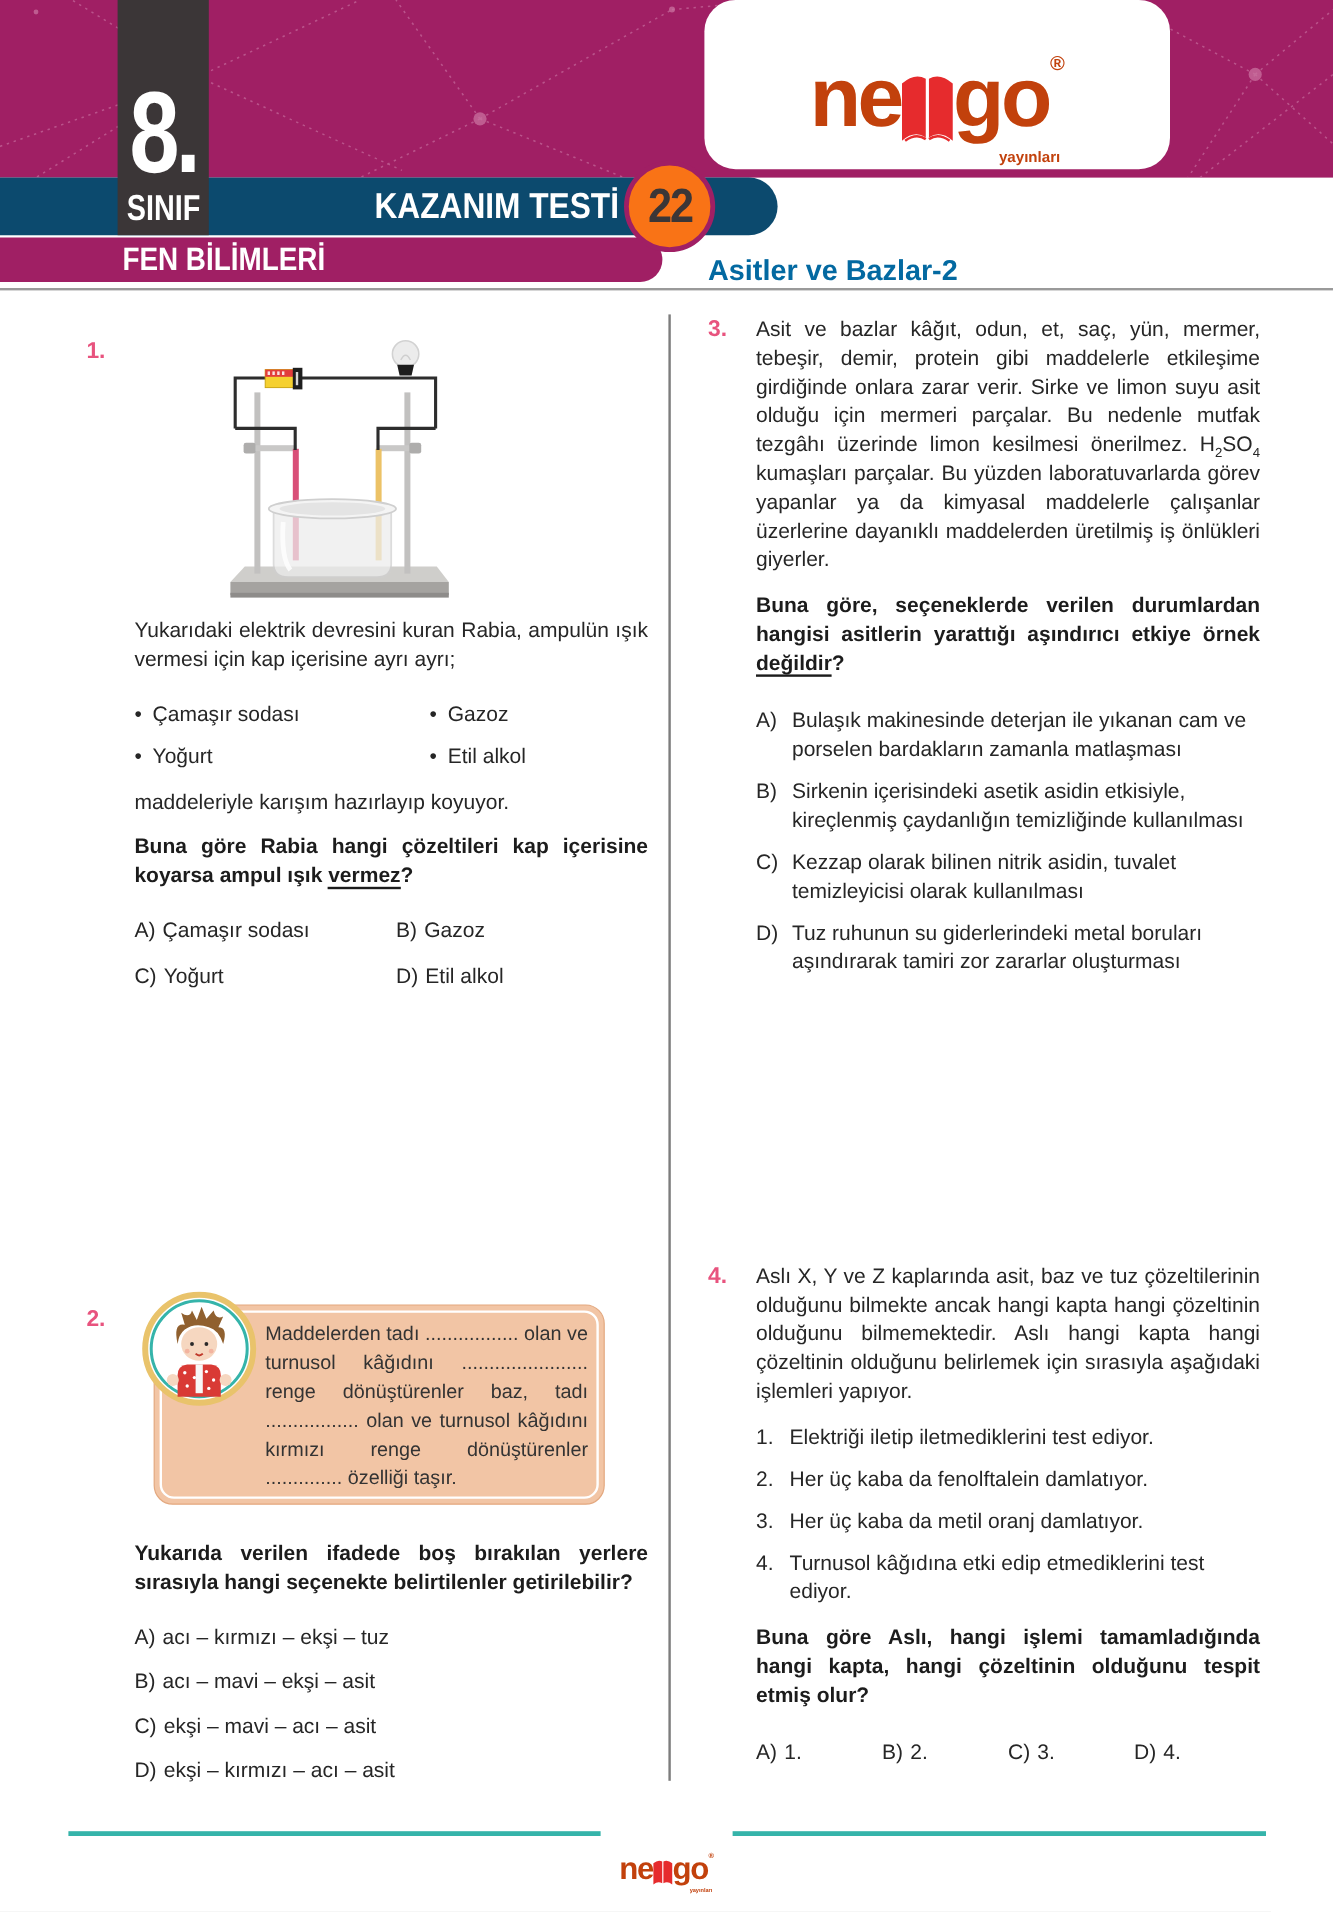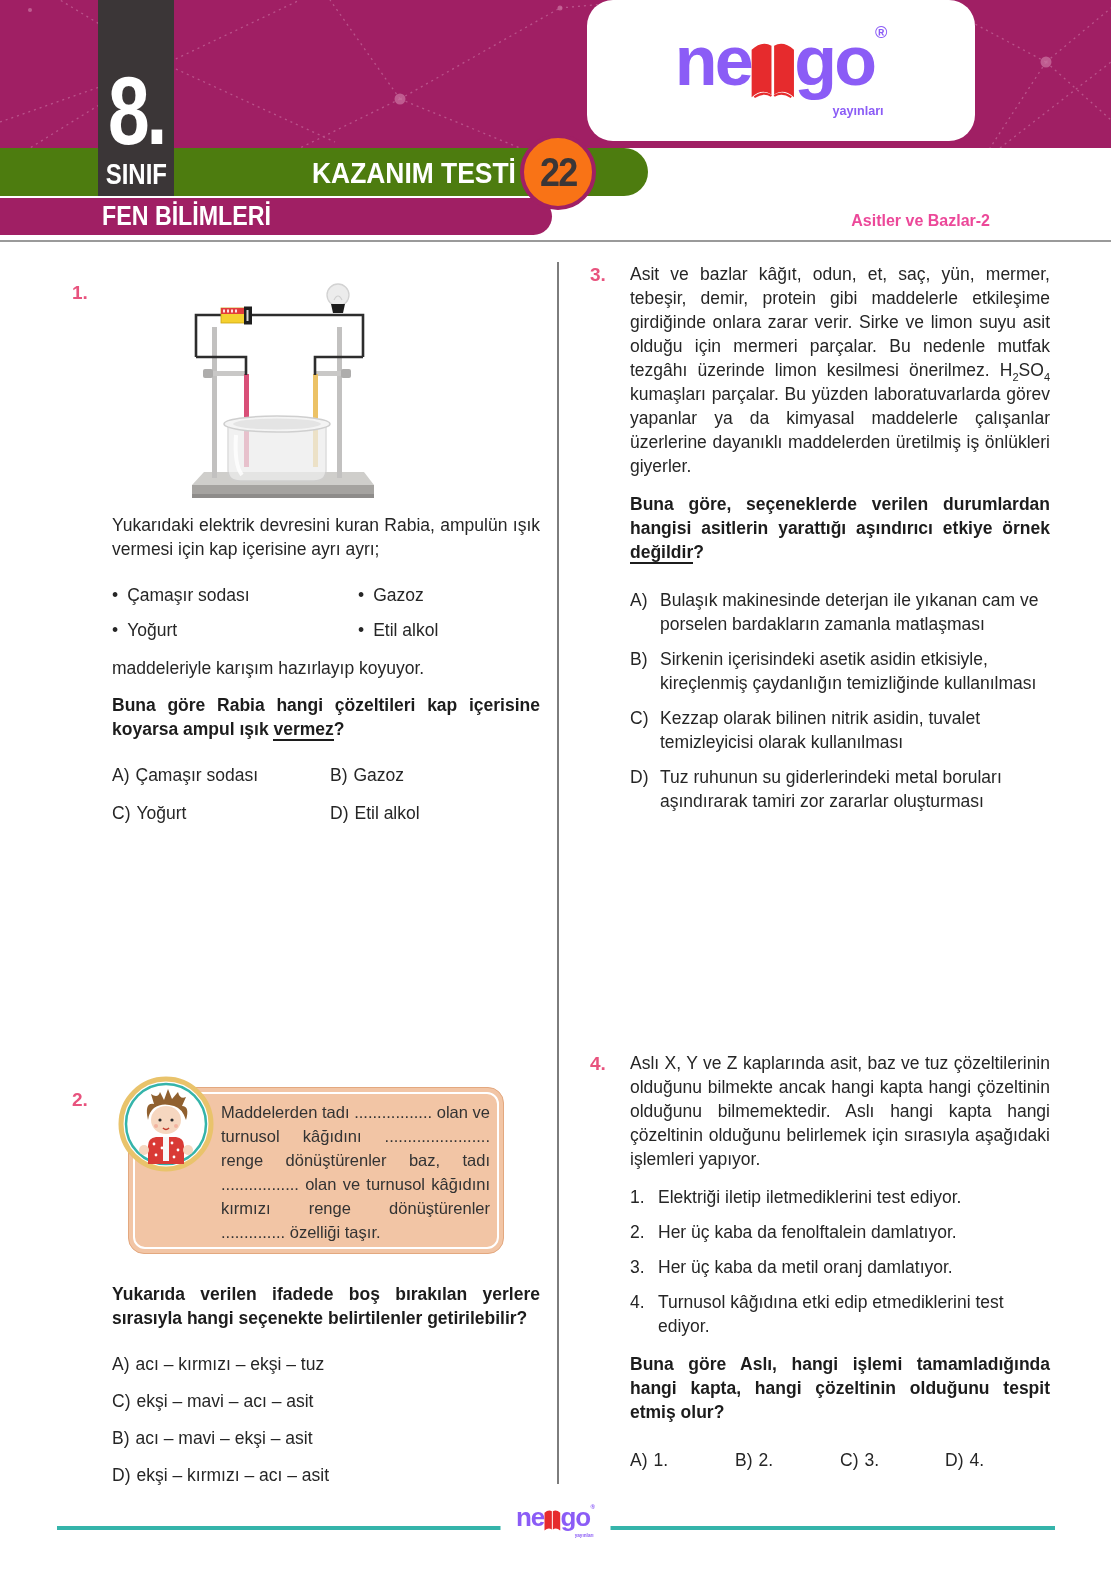--- a/index.html
+++ b/index.html
@@ -6,34 +6,34 @@
   body { background:#e9e9e9; font-family:"Liberation Sans","DejaVu Sans",sans-serif; }
   .page { position:relative; width:1111px; height:1593px; margin:0 auto; background:#ffffff; overflow:hidden; color:#262626; }
 
   
   .hdr-magenta { position:absolute; left:0; top:0; width:1111px; height:148px; background:#a01f64; }
   .hdr-pattern { position:absolute; left:0; top:0; width:1111px; height:148px; }
   .grade-tab { position:absolute; left:98px; top:0; width:76px; height:196px; background:#3b3637; z-index:6;
                display:flex; flex-direction:column; align-items:center; justify-content:flex-end; padding-bottom:5px; }
   .grade-number { color:#fff; font-weight:bold; font-size:96px; line-height:0.92; transform:scaleX(0.78); letter-spacing:-4px; }
   .grade-word { color:#fff; font-weight:bold; font-size:30px; transform:scaleX(0.80); margin-top:2px; }
-  .teal-band { position:absolute; left:0; top:148px; width:648px; height:48px; background:#4d7c0f; border-radius:0 24px 24px 0; z-index:2; }
+  .teal-band { position:absolute; left:0; top:148px; width:648px; height:48px; background:#0c4a6e; border-radius:0 24px 24px 0; z-index:2; }
   .band-title { position:absolute; left:312px; top:8px; color:#fff; font-weight:bold; font-size:30px; transform:scaleX(0.88); transform-origin:left center; white-space:nowrap; }
   .test-circle { position:absolute; left:520px; top:134px; width:76px; height:76px; background:#f97316; border:4px solid #a01f64; border-radius:50%;
                  display:flex; align-items:center; justify-content:center; z-index:5; }
   .test-number { font-size:40px; font-weight:bold; color:#3b3637; transform:scaleX(0.9); letter-spacing:-2px; }
   .fen-band { position:absolute; left:0; top:198px; width:552px; height:37px; background:#a01f64; border-radius:0 19px 19px 0; z-index:1; }
   .subject { position:absolute; left:102px; top:3px; color:#fff; font-weight:bold; font-size:27px; transform:scaleX(0.86); transform-origin:left center; white-space:nowrap; }
   .logo-box { position:absolute; left:587px; top:0; width:388px; height:141px; background:#fff; border-radius:26px;
               display:flex; align-items:center; justify-content:center; z-index:4; }
-  .topic-title { position:absolute; left:590px; top:212px; width:400px; text-align:right; font-weight:bold; font-size:16px; color:#ec4899; }
+  .topic-title { position:absolute; left:590px; top:212px; width:400px; text-align:left; font-weight:bold; font-size:24px; color:#0369a1; }
   .hdr-line { position:absolute; left:0; top:240px; width:1111px; height:2px; background:#9a9a9a; }
 
   
-  .nego { position:relative; display:inline-flex; align-items:flex-start; color:#8b5cf6; font-weight:bold; line-height:1; }
+  .nego { position:relative; display:inline-flex; align-items:flex-start; color:#c2410c; font-weight:bold; line-height:1;margin-top:40px; }
   .nego .lg-txt { font-size:1em; letter-spacing:-0.04em; }
   .nego .lg-book { width:0.68em; height:1.28em; margin:0 -0.03em; }
   .nego .lg-reg { font-size:0.24em; margin-top:-0.02em; margin-left:0.05em; }
   .nego .lg-sub { position:absolute; right:0.30em; bottom:-0.22em; font-size:0.18em; font-weight:bold; letter-spacing:0; }
   .nego-big { font-size:70px; }
   .nego-small { font-size:26px; }
 
   
   .divider { position:absolute; left:557px; top:262px; width:2px; height:1222px; background:#7d7d7d; }
   .col-left  { position:absolute; left:72px;  top:258px; width:468px; }
@@ -261,22 +261,22 @@
             <circle cx="58" cy="50" r="2" fill="#f3b4a0"></circle>
           <path d="M45,52 Q48,55 51,52" stroke="#c0392b" stroke-width="1.6" fill="none"></path>
         </svg>
         <span>Maddelerden tadı ................. olan ve turnusol kâğıdını ....................... renge dönüştürenler baz, tadı ................. olan ve turnusol kâğıdını kırmızı renge dönüştürenler .............. özelliği taşır.</span>
       </div>
 
       <p class="stem q2-stem">Yukarıda verilen ifadede boş bırakılan yerlere sırasıyla hangi seçenekte belirtilenler getirilebilir?</p>
 
       <div>
         <div class="optline"><span class="opt-label">A)</span><span>acı – kırmızı – ekşi – tuz</span></div>
+        <div class="optline"><span class="opt-label">B)</span><span>acı – mavi – ekşi – asit</span></div>
         <div class="optline"><span class="opt-label">C)</span><span>ekşi – mavi – acı – asit</span></div>
-        <div class="optline"><span class="opt-label">B)</span><span>acı – mavi – ekşi – asit</span></div>
         <div class="optline"><span class="opt-label">D)</span><span>ekşi – kırmızı – acı – asit</span></div>
       </div>
     </div>
   </div>
 
   <div class="col-right">
 
     <div class="q">
       <span class="q-num">3.</span>
 

